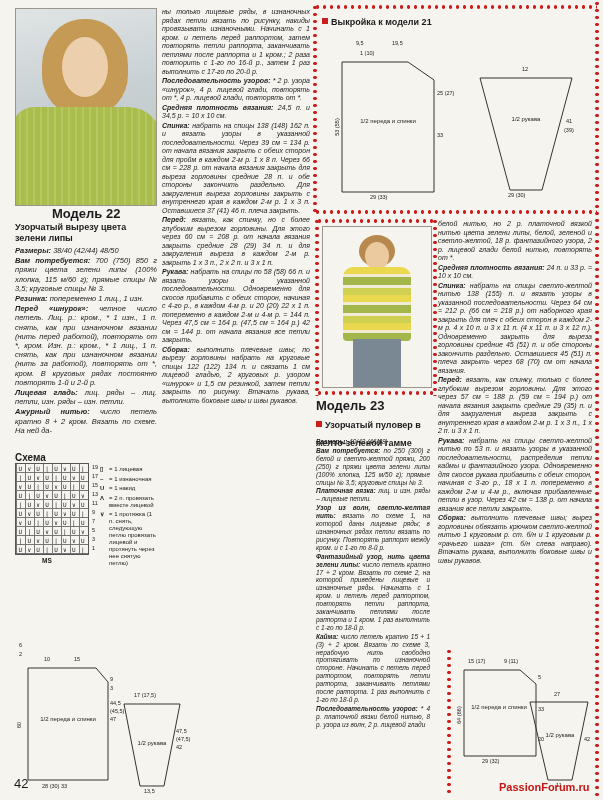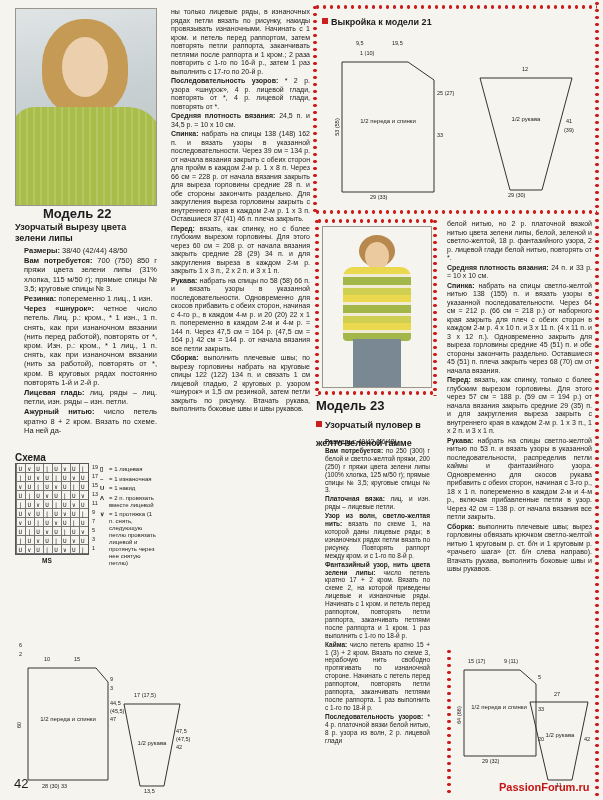--- a/index.html
+++ b/index.html
@@ -4,21 +4,21 @@
 <style>
   html,body{margin:0;padding:0;background:#888;}
   .page{position:relative;width:603px;height:800px;background:#f6f4ef;overflow:hidden;
         font-family:"Liberation Sans",sans-serif;color:#1c1c1c;}
   .abs{position:absolute;}
   .h1{font-size:13px;font-weight:bold;}
   .h2{font-size:9px;font-weight:bold;line-height:10.5px;}
   .col{font-size:7px;line-height:8.5px;text-align:justify;}
   .col-big{font-size:7.5px;line-height:9.2px;}
   .col-sm{font-size:6.5px;line-height:7.9px;}
-  .par{margin:0 0 1px 9px;}
+  .par{margin:0 0 1px 0;font-style:italic;}
   .lead{font-weight:bold;}
   .sq{display:inline-block;width:6px;height:6px;background:#ce1f1f;margin-right:3px;vertical-align:middle;}
   .dl{position:absolute;z-index:6;}
   .dl-h{height:6px;background-image:radial-gradient(circle,#ce1f1f 1.7px,transparent 1.9px);
         background-size:7px 6px;background-repeat:repeat-x;}
   .dl-v{width:6px;background-image:radial-gradient(circle,#ce1f1f 1.7px,transparent 1.9px);
         background-size:6px 7px;background-repeat:repeat-y;}
   .photo{position:absolute;overflow:hidden;border:1px solid #9a968c;}
   .ph1{background:linear-gradient(168deg,#e0e4e5,#c8d0d3 45%,#bac4be);}
   .ph1 .hair{position:absolute;left:26px;top:10px;width:86px;height:96px;border-radius:48% 48% 42% 42%;background:#c59a55;}
@@ -55,28 +55,28 @@
 <body>
 
 <div class="page">
 
   <div class="photo ph1" style="left:15px;top:8px;width:140px;height:196px;">
     <div class="hair"></div>
     <div class="face"></div>
     <div class="sweater"></div>
   </div>
 
-  <div class="abs h1" style="left:15px;top:206px;padding-left:28px;">Модель 22</div>
+  <div class="abs h1" style="left:24px;top:206px;padding-left:28px;">Модель 22</div>
   <div class="abs h2" style="left:15px;top:222px;width:140px;">Узорчатый вырезу цвета зелени липы</div>
 
   <div class="abs col col-big" style="left:15px;top:246px;width:142px;">
     <p class="par"><b class="lead">Размеры:</b> <span>38/40 (42/44) 48/50</span></p>
-    <p class="par"><b class="lead">Вам потребуется:</b> <span>700 (750) 850 г пряжи цвета зелени липы (31% хлопка, 115 м/50 г); прямые спицы № 3,5; круговые спицы № 3.</span></p>
+    <p class="par"><b class="lead">Вам потребуется:</b> <span>700 (750) 850 г пряжи цвета зелени липы (100% хлопка, 115 м/60 г); прямые спицы № 3,5; круговые спицы № 3.</span></p>
     <p class="par"><b class="lead">Резинка:</b> <span>попеременно 1 лиц., 1 изн.</span></p>
-    <p class="par"><b class="lead">Через «шнурок»:</b> <span>четное число петель. Лиц. р.: кром., * 1 изн., 1 п. снять, как при изнаночном вязании (нить перед работой), повторять от *, кром. Изн. р.: кром., * 1 лиц., 1 п. снять, как при изнаночном вязании (нить за работой), повторять от *, кром. В круговых рядах постоянно повторять 1-й и 2-й р.</span></p>
+    <p class="par"><b class="lead">Перед «шнурок»:</b> <span>четное число петель. Лиц. р.: кром., * 1 изн., 1 п. снять, как при изнаночном вязании (нить перед работой), повторять от *, кром. Изн. р.: кром., * 1 лиц., 1 п. снять, как при изнаночном вязании (нить за работой), повторять от *, кром. В круговых рядах постоянно повторять 1-й и 2-й р.</span></p>
     <p class="par"><b class="lead">Лицевая гладь:</b> <span>лиц. ряды – лиц. петли, изн. ряды – изн. петли.</span></p>
     <p class="par"><b class="lead">Ажурный нитью:</b> <span>число петель кратно 8 + 2 кром. Вязать по схеме. На ней да-</span></p>
   </div>
 
   <div class="abs schema-title" style="left:15px;top:452px;">Схема</div>
 
   <div class="chart-wrap" style="left:15px;top:463px;">
     <div class="chart-grid">
       <div class="chart-row">U∨U|U∨U|</div>
       <div class="chart-row">|U∨U|U∨U</div>

